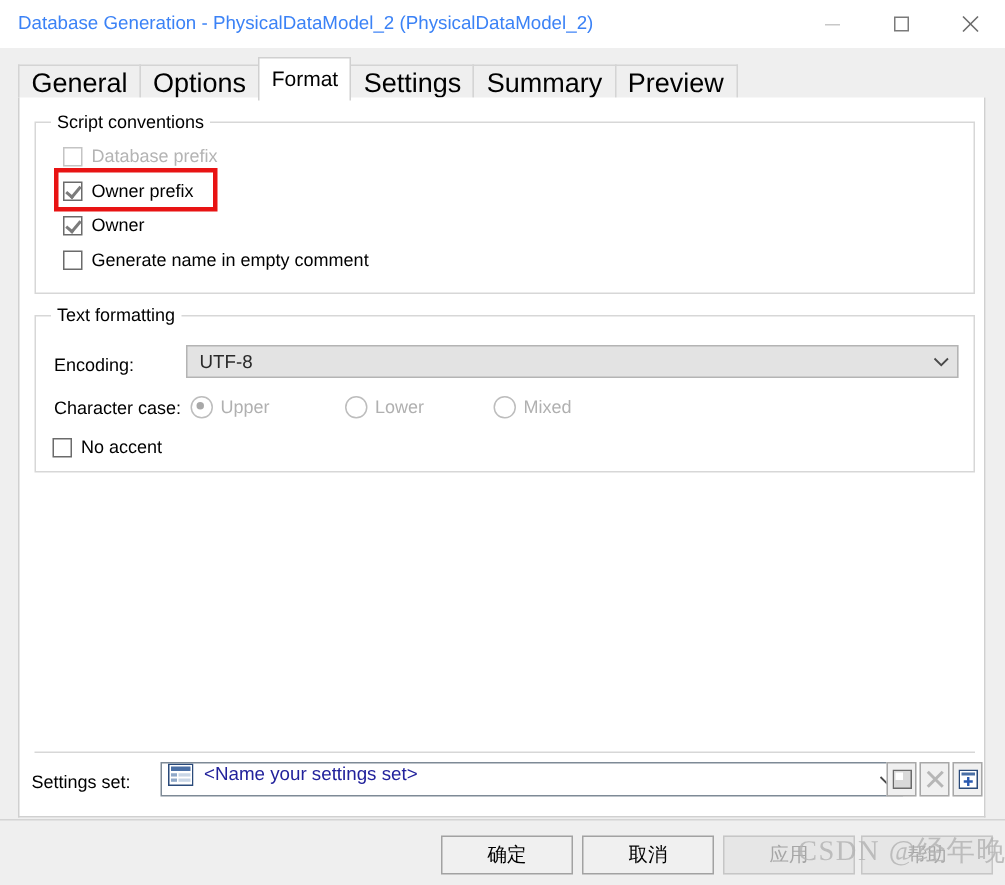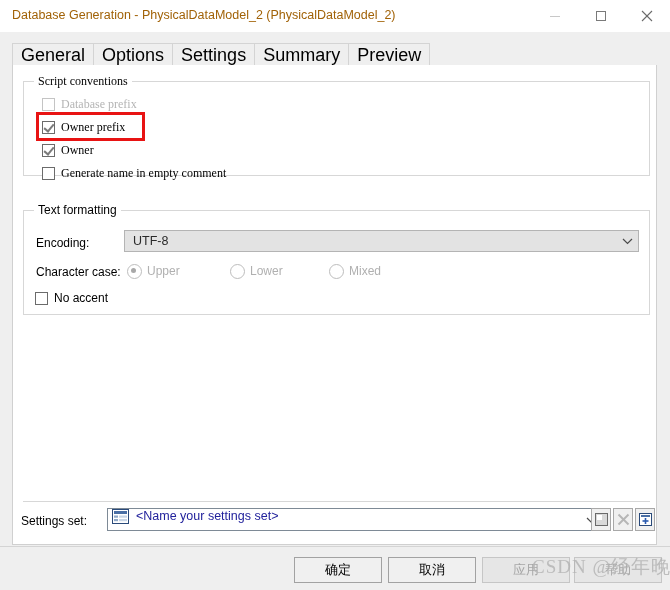--- a/index.html
+++ b/index.html
@@ -28,21 +28,21 @@
   .titlebar {
     position: absolute;
     left: 0; top: 0;
     width: 670px; height: 32px;
     background: #ffffff;
   }
   .titlebar-text {
     position: absolute;
     left: 12px; top: 8px;
     font-size: 12.5px;
-    color: #a16207;
+    color: #3b82f6;
     white-space: nowrap;
   }
   .caption-buttons {
     position: absolute;
     right: 0; top: 0;
     height: 32px;
     display: flex;
   }
   .caption-btn {
     width: 46px; height: 32px;
@@ -113,21 +113,21 @@
   .group-title {
     position: absolute;
     top: -8px; left: 10px;
     background: #ffffff;
     padding: 0 4px;
     font-size: 12px;
     color: #000;
     white-space: nowrap;
   }
 
-  #group-script { left: 10px; top: 16px; width: 627px; height: 95px; font-family: Liberation Serif, serif; }
+  #group-script { left: 10px; top: 16px; width: 627px; height: 115px; }
   #group-text   { left: 10px; top: 145px; width: 627px; height: 105px; }
 
   
   .cb-row {
     position: absolute;
     display: flex;
     align-items: center;
     height: 16px;
     white-space: nowrap;
   }
@@ -349,20 +349,21 @@
           <line class="close-glyph" x1="11" y1="1" x2="1" y2="11" stroke-width="1.1"></line>
         </svg>
       </div>
     </div>
   </div>
 
   <div class="tabstrip">
     <div class="tabs">
       <div class="tab">General</div>
       <div class="tab">Options</div>
+      <div class="tab active">Format</div>
       <div class="tab">Settings</div>
       <div class="tab">Summary</div>
       <div class="tab">Preview</div>
     </div>
   </div>
 
   <div class="page">
 
     <div class="groupbox" id="group-script">
       <div class="group-title">Script conventions</div>

